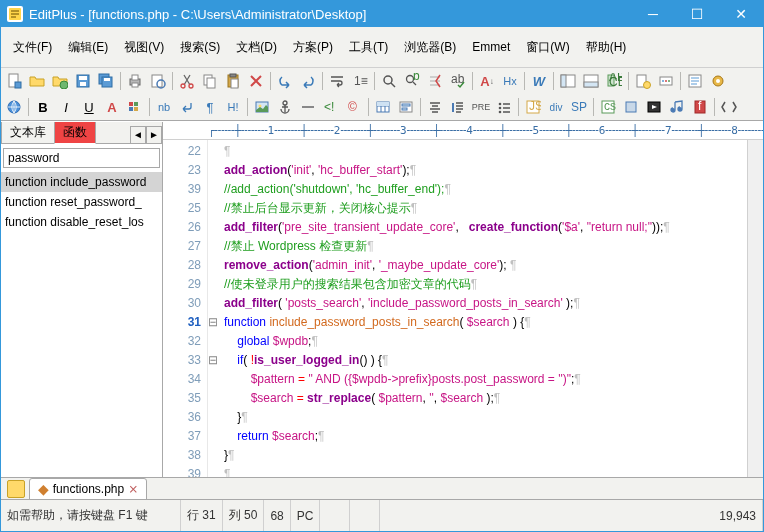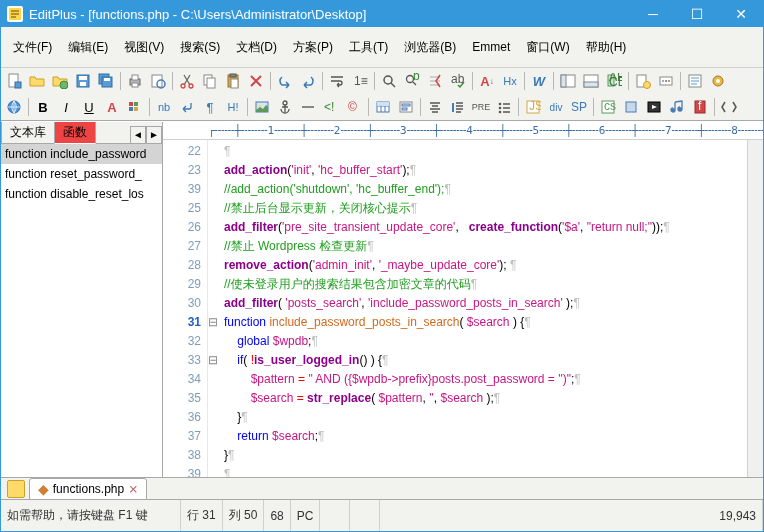--- a/index.html
+++ b/index.html
@@ -434,20 +434,21 @@
 <div class="main">
   <div class="sidebar">
     <div class="side-tabs">
       <div class="side-tab">文本库</div>
       <div class="side-tab active">函数</div>
       <div class="side-nav" style="margin-left:auto">
         <div class="nb">◄</div>
         <div class="nb">►</div>
       </div>
     </div>
+    <input class="side-search" value="password" style="">
     <div class="side-list" id="side-list">
         <div class="side-item sel">function include_password</div>
         <div class="side-item">function reset_password_</div>
         <div class="side-item">function disable_reset_los</div>
       </div>
   </div>
 
   <div class="editor">
     <div class="ruler">
         <span class="rc">┌╌╌╌┼╌╌╌╌1╌╌╌╌┼╌╌╌╌2╌╌╌╌┼╌╌╌╌3╌╌╌╌┼╌╌╌╌4╌╌╌╌┼╌╌╌╌5╌╌╌╌┼╌╌╌╌6╌╌╌╌┼╌╌╌╌7╌╌╌╌┼╌╌╌╌8╌╌╌╌┼╌</span>

